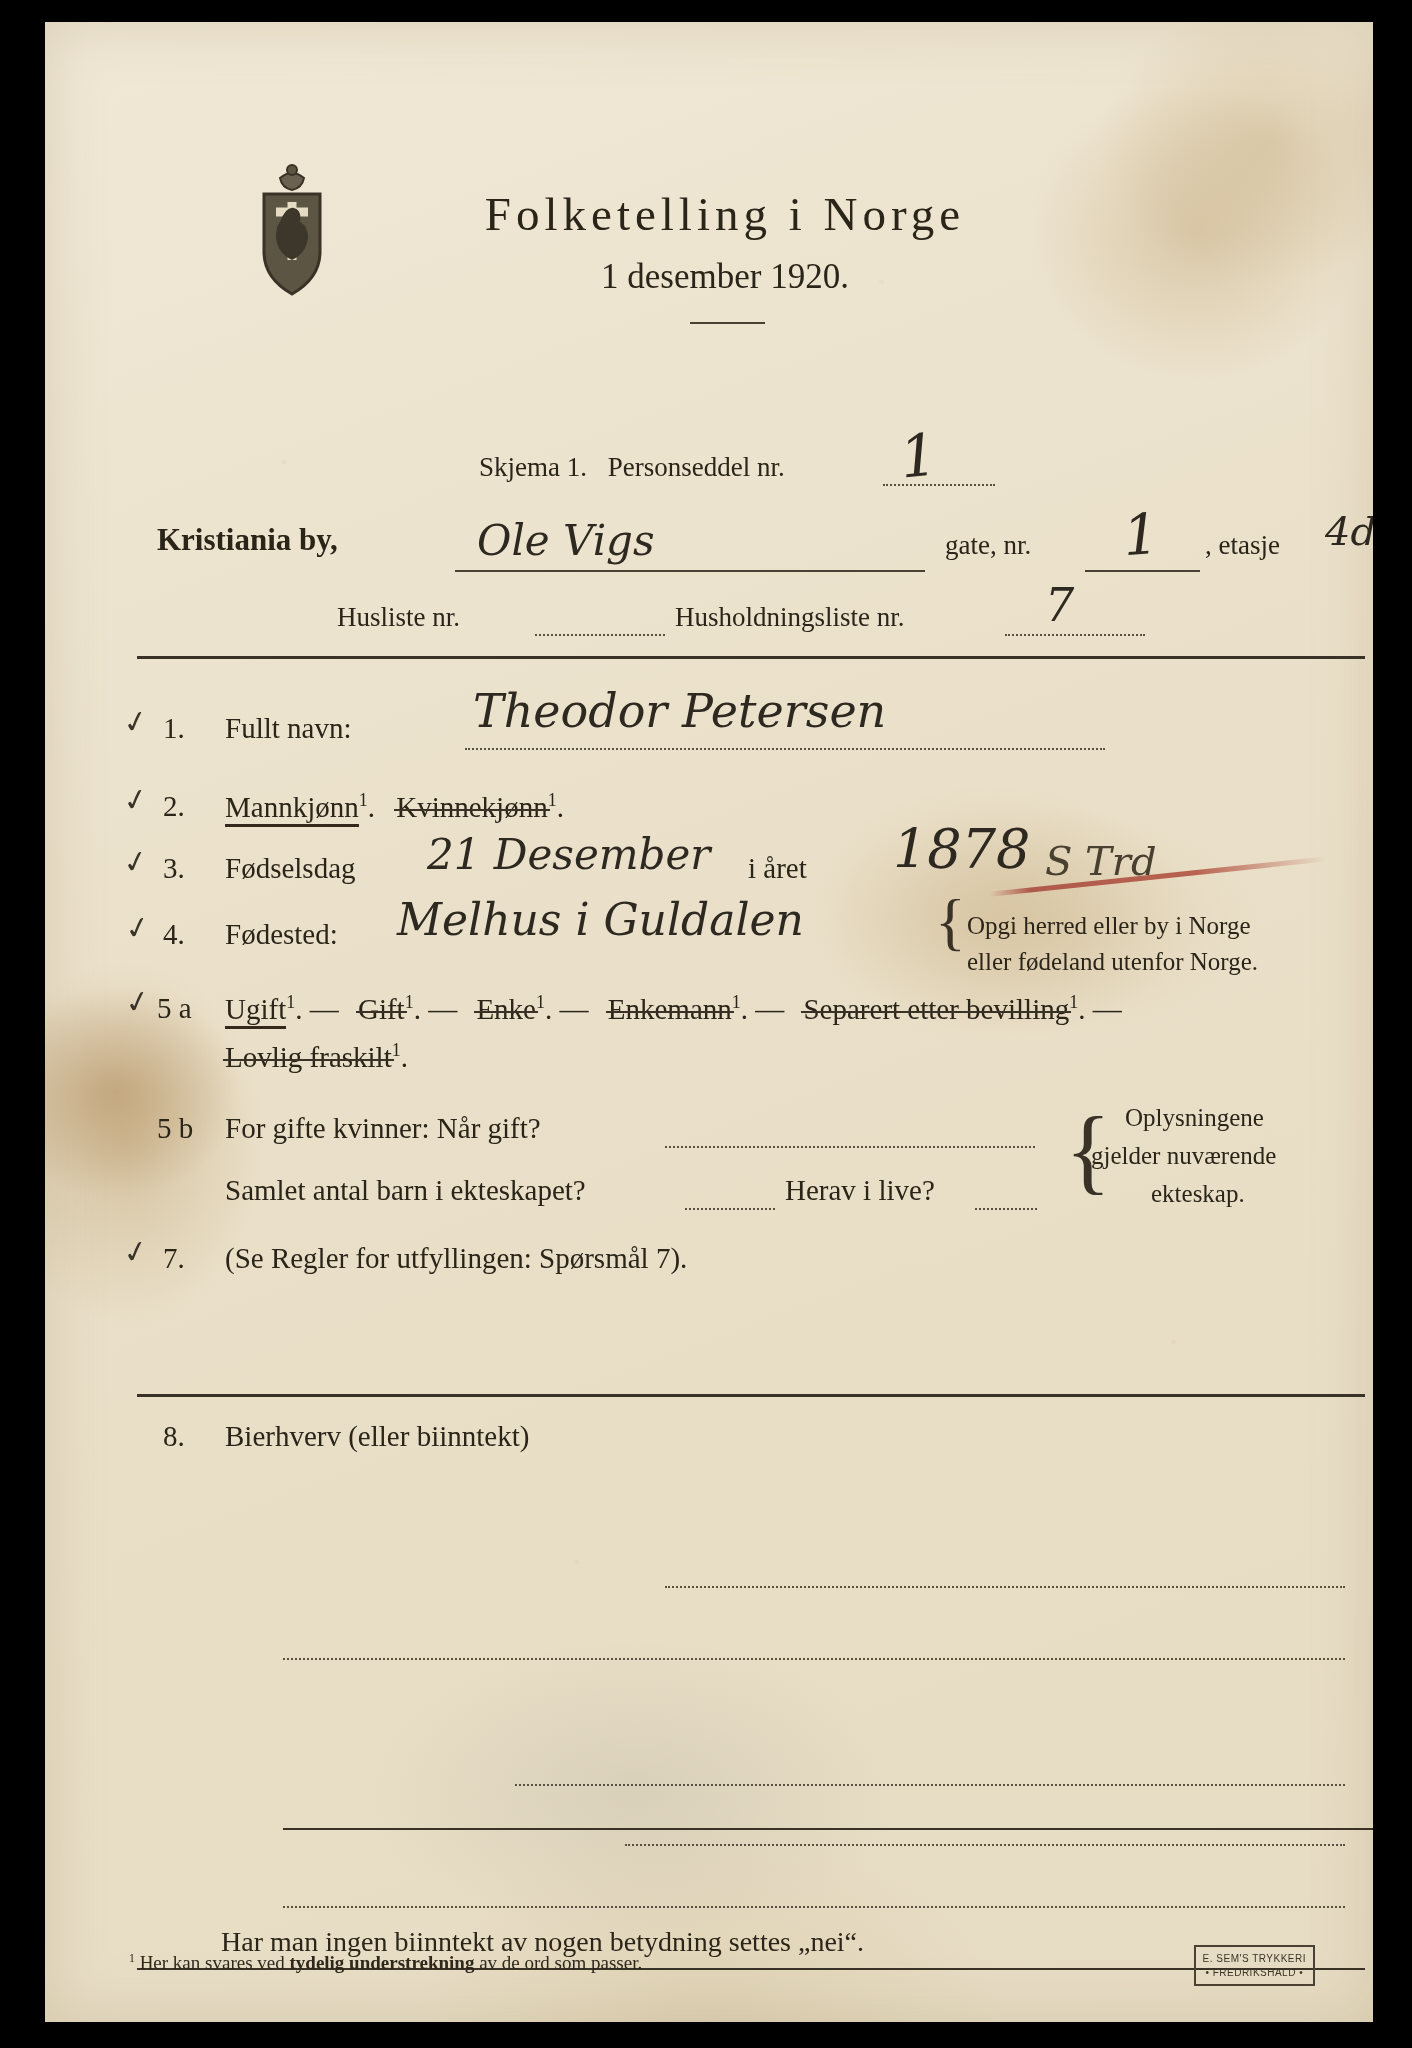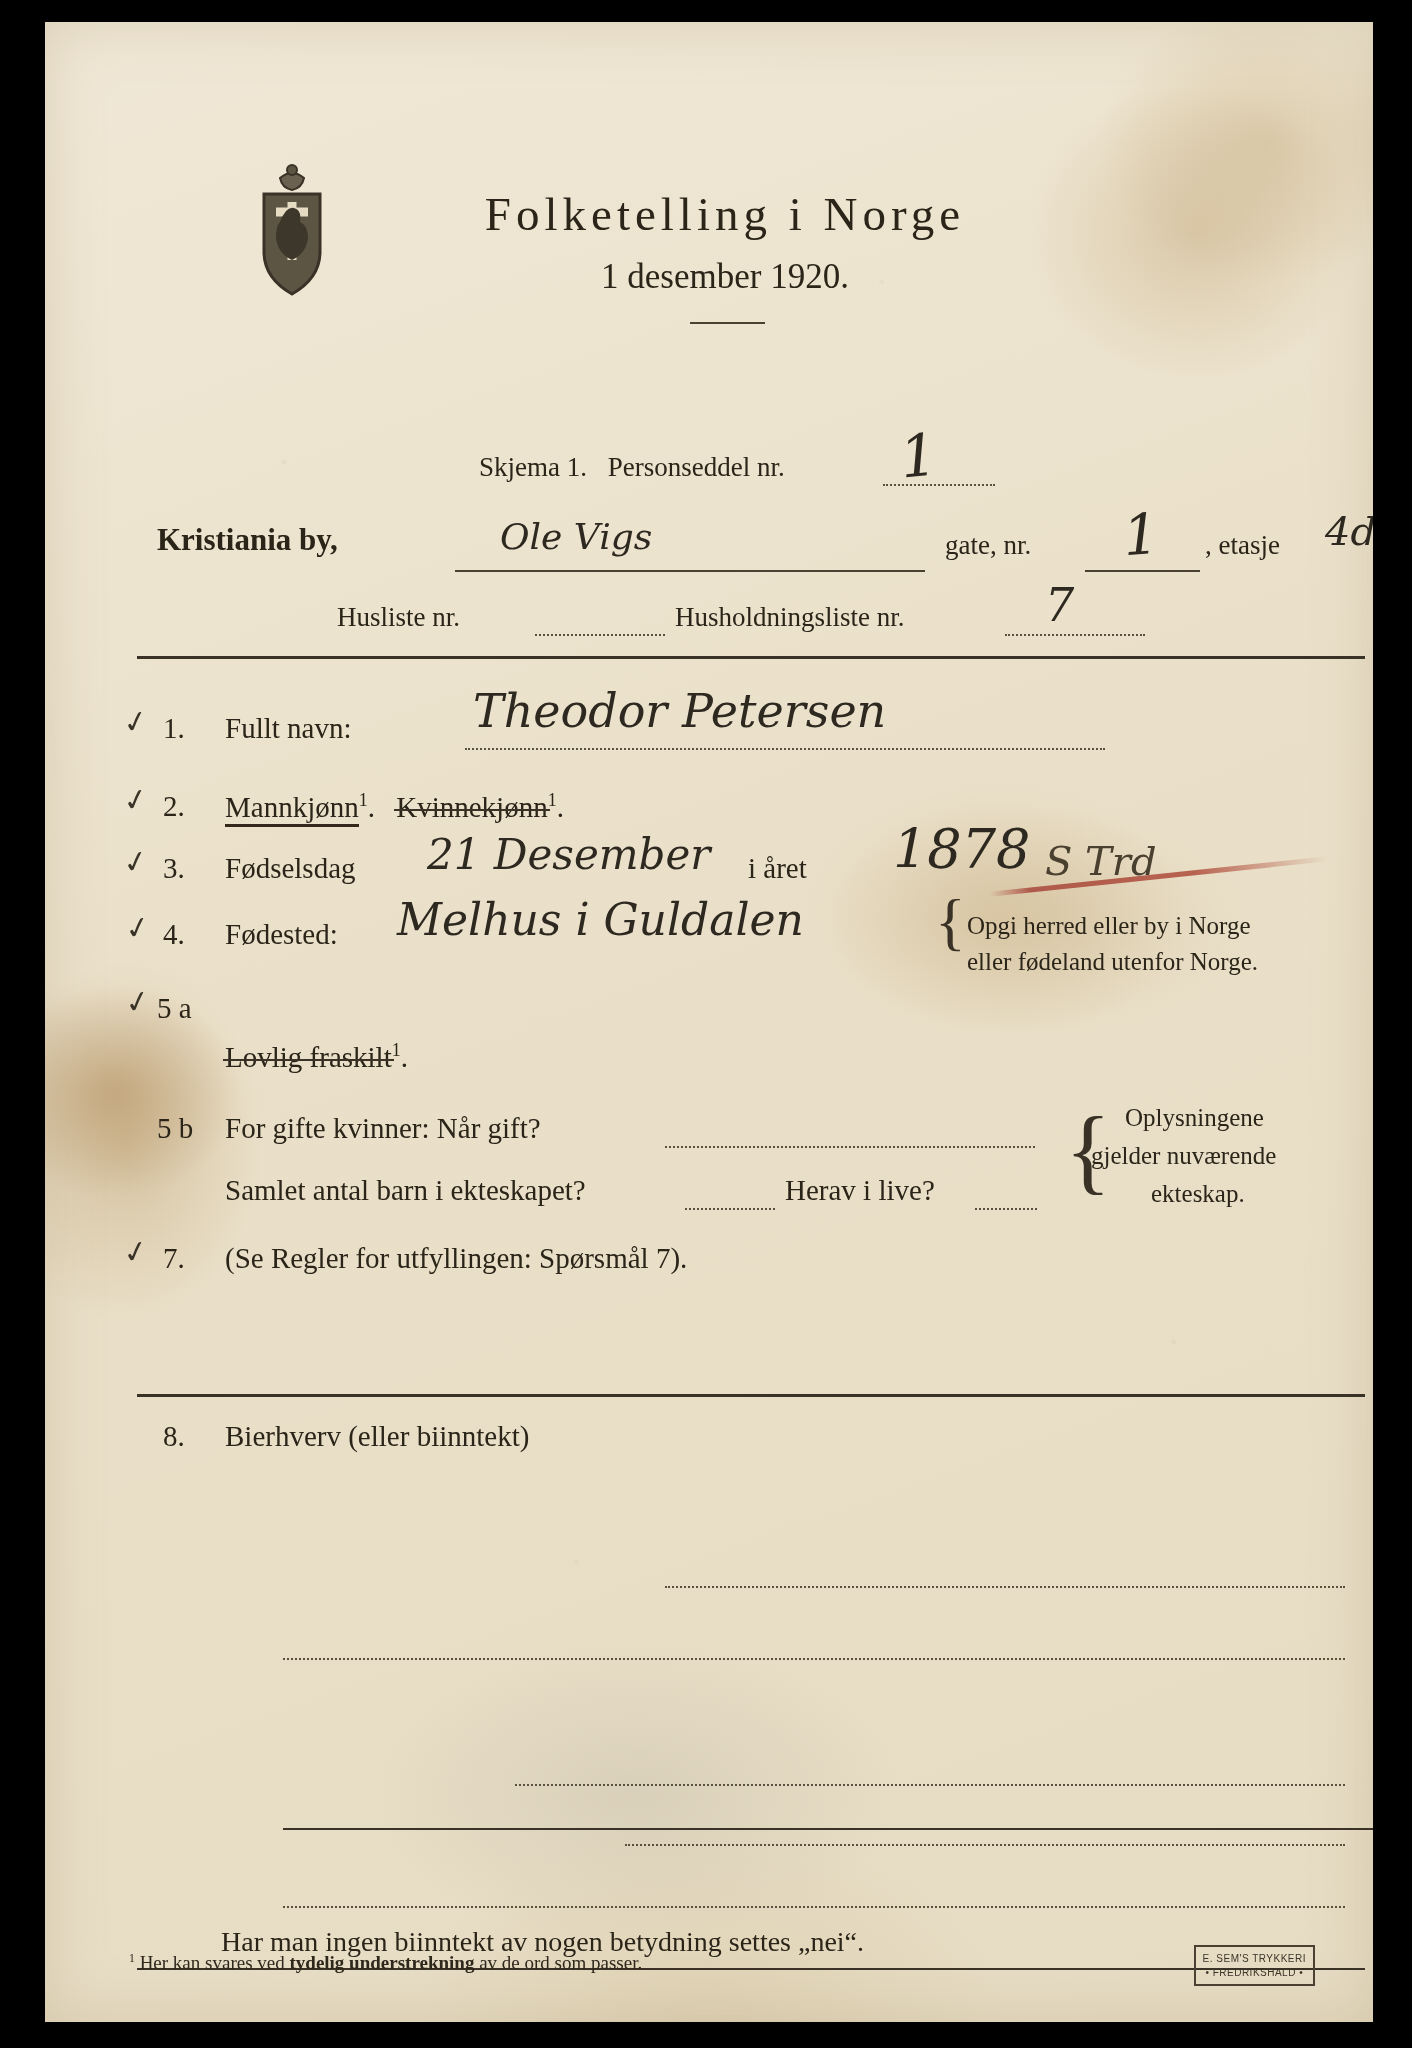--- a/index.html
+++ b/index.html
@@ -178,21 +178,21 @@
 
   <div class="row" style="left:398px; top:430px; font-size:27px;margin-left:36px;">
     <span>Skjema 1.</span>
     <span style="margin-left:14px;">Personseddel nr.</span>
   </div>
   <div class="dotline" style="left:838px; top:462px; width:112px;"></div>
   <div class="hw" style="left:855px; top:400px; font-size:58px; transform:rotate(-6deg);">1</div>
 
   <div class="row" style="left:112px; top:500px; font-size:31px; font-weight:bold;">Kristiania by,</div>
   <div class="solidline" style="left:410px; top:548px; width:470px;"></div>
-  <div class="hw" style="left:432px; top:494px; font-size:36px;margin-left:23px;">Ole Vigs</div>
+  <div class="hw" style="left:432px; top:494px; font-size:42px;">Ole Vigs</div>
   <div class="row" style="left:900px; top:508px; font-size:27px;">gate, nr.</div>
   <div class="solidline" style="left:1040px; top:548px; width:115px;"></div>
   <div class="hw" style="left:1078px; top:480px; font-size:56px; transform:rotate(-4deg);">1</div>
   <div class="row" style="left:1160px; top:508px; font-size:27px;">, etasje</div>
   <div class="hw" style="left:1280px; top:486px; font-size:40px;">4de</div>
 
   <div class="row" style="left:292px; top:580px; font-size:27px;">Husliste nr.</div>
   <div class="dotline" style="left:490px; top:612px; width:130px;"></div>
   <div class="row" style="left:630px; top:580px; font-size:27px;">Husholdningsliste nr.</div>
   <div class="dotline" style="left:960px; top:612px; width:140px;"></div>
@@ -225,20 +225,27 @@
   <div class="check" style="left:80px; top:888px;">✓</div>
   <div class="row" style="left:118px; top:896px; font-size:29px;">4.</div>
   <div class="row" style="left:180px; top:896px; font-size:29px;">Fødested:</div>
   <div class="hw hand-dark" style="left:352px; top:872px; font-size:44px;">Melhus i Guldalen</div>
   <div class="brace" style="left:890px; top:868px;">{</div>
   <div class="row" style="left:922px; top:890px; font-size:25px;">Opgi herred eller by i Norge</div>
   <div class="row" style="left:922px; top:926px; font-size:25px;">eller fødeland utenfor Norge.</div>
 
   <div class="check" style="left:80px; top:962px;">✓</div>
   <div class="row" style="left:112px; top:970px; font-size:29px;">5 a</div>
+  <div class="row" style="left:180px; top:970px; font-size:29px; white-space:nowrap;">
+    <span class="uline">Ugift</span><sup>1</sup>. —
+    <span class="strike" style="margin-left:12px;">Gift</span><sup>1</sup>. —
+    <span class="strike" style="margin-left:12px;">Enke</span><sup>1</sup>. —
+    <span class="strike" style="margin-left:12px;">Enkemann</span><sup>1</sup>. —
+    <span class="strike" style="margin-left:12px;">Separert etter bevilling</span><sup>1</sup>. —
+  </div>
   <div class="row" style="left:180px; top:1018px; font-size:29px;">
     <span class="strike">Lovlig fraskilt</span><sup>1</sup>.
   </div>
 
   <div class="row" style="left:112px; top:1090px; font-size:29px;">5 b</div>
   <div class="row" style="left:180px; top:1090px; font-size:29px;">For gifte kvinner:  Når gift?</div>
   <div class="dotline" style="left:620px; top:1124px; width:370px;"></div>
   <div class="row" style="left:180px; top:1152px; font-size:29px;">Samlet antal barn i ekteskapet?</div>
   <div class="dotline" style="left:640px; top:1186px; width:90px;"></div>
   <div class="row" style="left:740px; top:1152px; font-size:29px;">Herav i live?</div>

